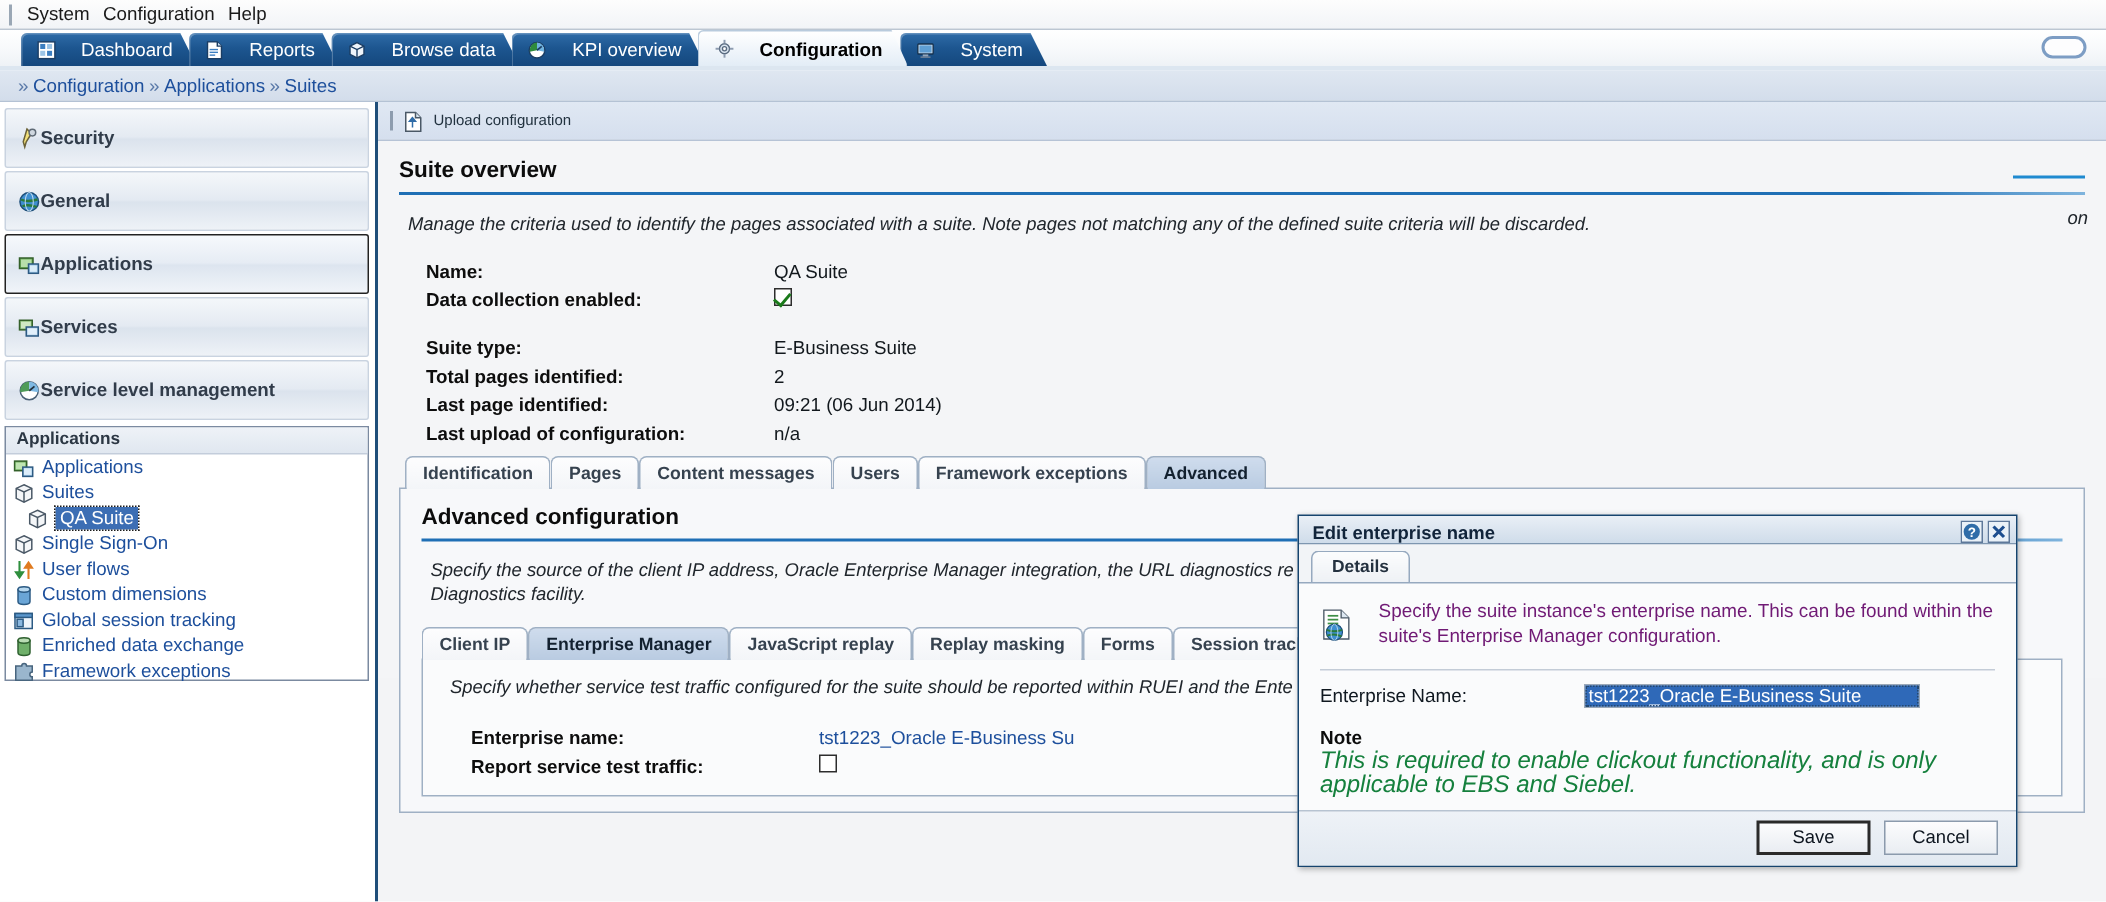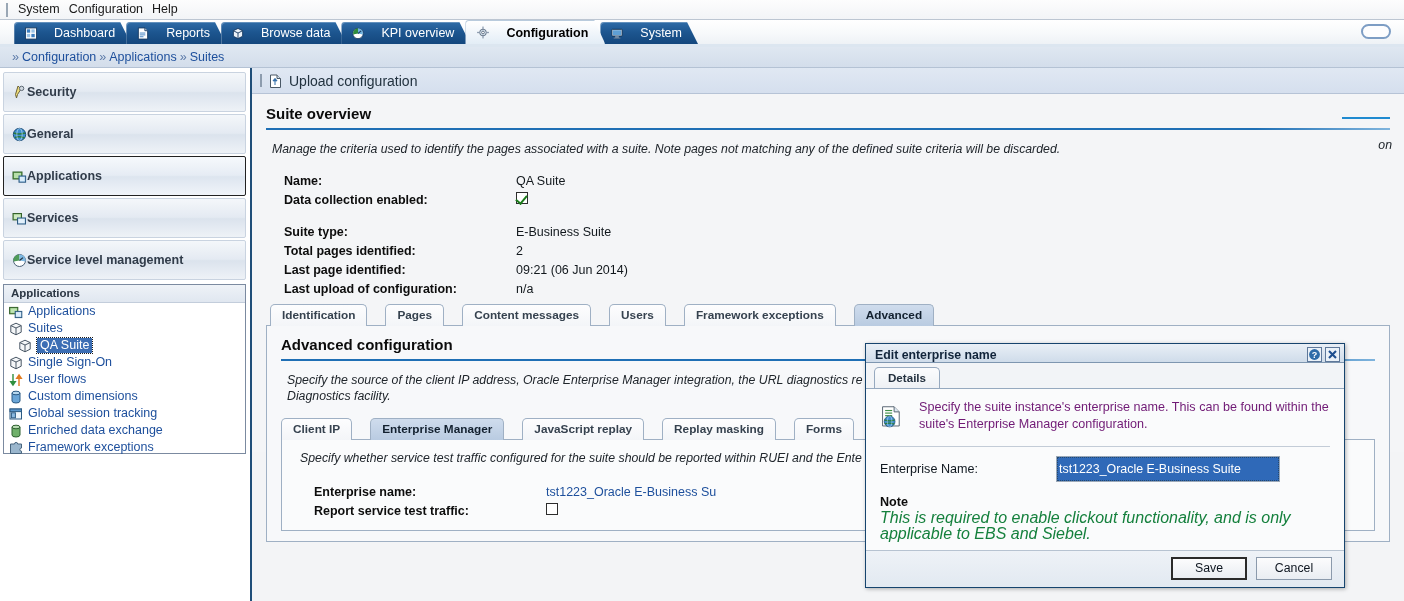--- a/index.html
+++ b/index.html
@@ -167,21 +167,21 @@
     overflow: hidden;
   }
   .upbar {
     height: 26px;
     background: linear-gradient(to bottom,#e0e8f3 0%,#d5dfee 100%);
     border-bottom: 1px solid #b6c3d6;
     display: flex;
     align-items: center;
     padding-left: 8px;
     gap: 7px;
-    font-size: 14px;
+    font-size: 10px;
     color: #22323f;
   }
   .upbar .ubgrip { width:2px;height:13px;background:#8d9cae; }
 
   .panelbody { padding: 8px 14px 0 14px; background: #f4f5f7; height: 358px; }
 
   .h1 {
     font-size: 15px;
     font-weight: bold;
     color: #0c0c0c;
@@ -216,21 +216,21 @@
   .chk-on::after {
     content: "";
     position: absolute; left: 1px; top: 0px;
     width: 5px; height: 9px;
     border: solid #1a7a1a;
     border-width: 0 2px 2px 0;
     transform: rotate(40deg);
   }
 
   
-  .tabrow { display: flex; align-items: flex-end; gap: 18px; margin: 6px 0 0 4px; position: relative; z-index: 2; }
+  .tabrow { display: flex; align-items: flex-end; gap: 0; margin: 6px 0 0 4px; position: relative; z-index: 2; }
   .itab {
     font-size: 11.8px;
     font-weight: bold;
     color: #36424f;
     padding: 3px 11px 4px 11px;
     background: linear-gradient(to bottom,#fdfdfe 0%, #f3f5f8 100%);
     border: 1px solid #9fb0c4;
     border-bottom: none;
     border-radius: 5px 5px 0 0;
     cursor: pointer;
@@ -293,21 +293,21 @@
     border-top: 1px solid #96a9bf;
     padding: 10px 14px 8px 14px;
   }
   .dlgintro { display: flex; gap: 16px; align-items: flex-start; }
   .dlgintro .dtext { font-size: 12.6px; color: #701a75; line-height: 17px; }
   .dlgsep { height: 1px; background: #c3ccd7; margin: 11px 0 9px 0; }
   .dlgfield { display: flex; align-items: center; font-size: 12.6px; }
   .dlgfield .flabel { width: 176px; color: #101820; }
   .txtin {
     width: 224px;
-    height: 26px;
+    height: 16px;
     border: 1px solid #9aa8b8;
     background: #ffffff;
     font-family: "Liberation Sans", sans-serif;
     font-size: 12.4px;
     padding: 0 2px;
     color: #000000;
   }
   .txtin.selall {
     background: #2f69b8;
     color: #ffffff;

